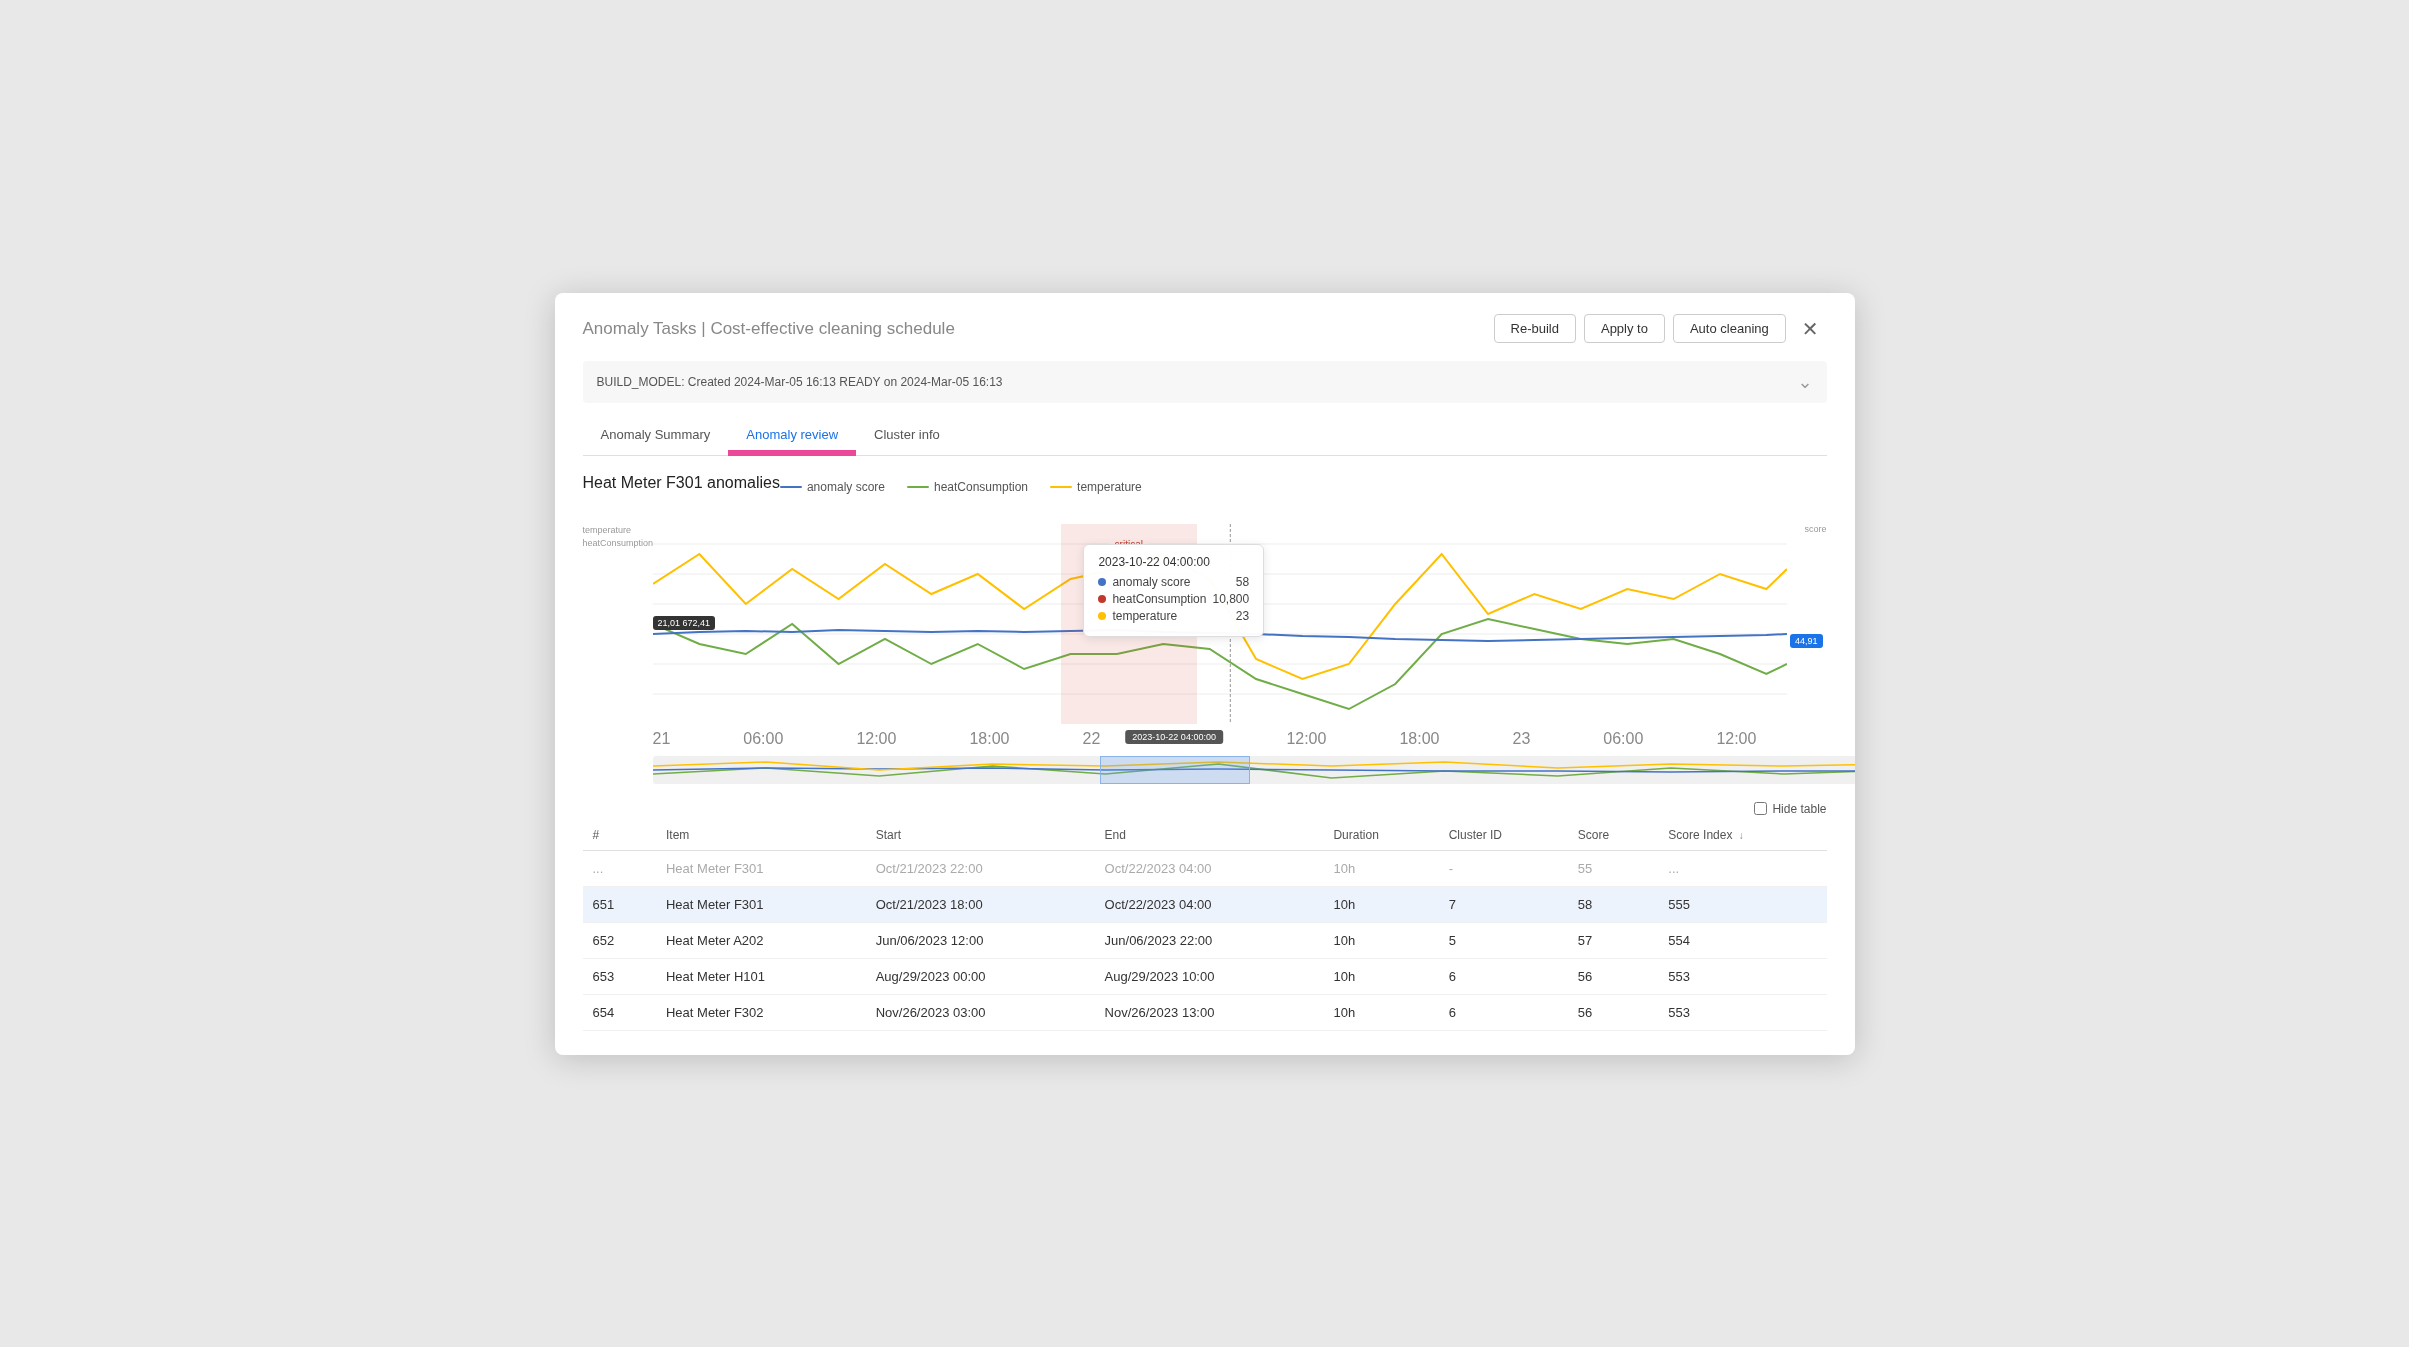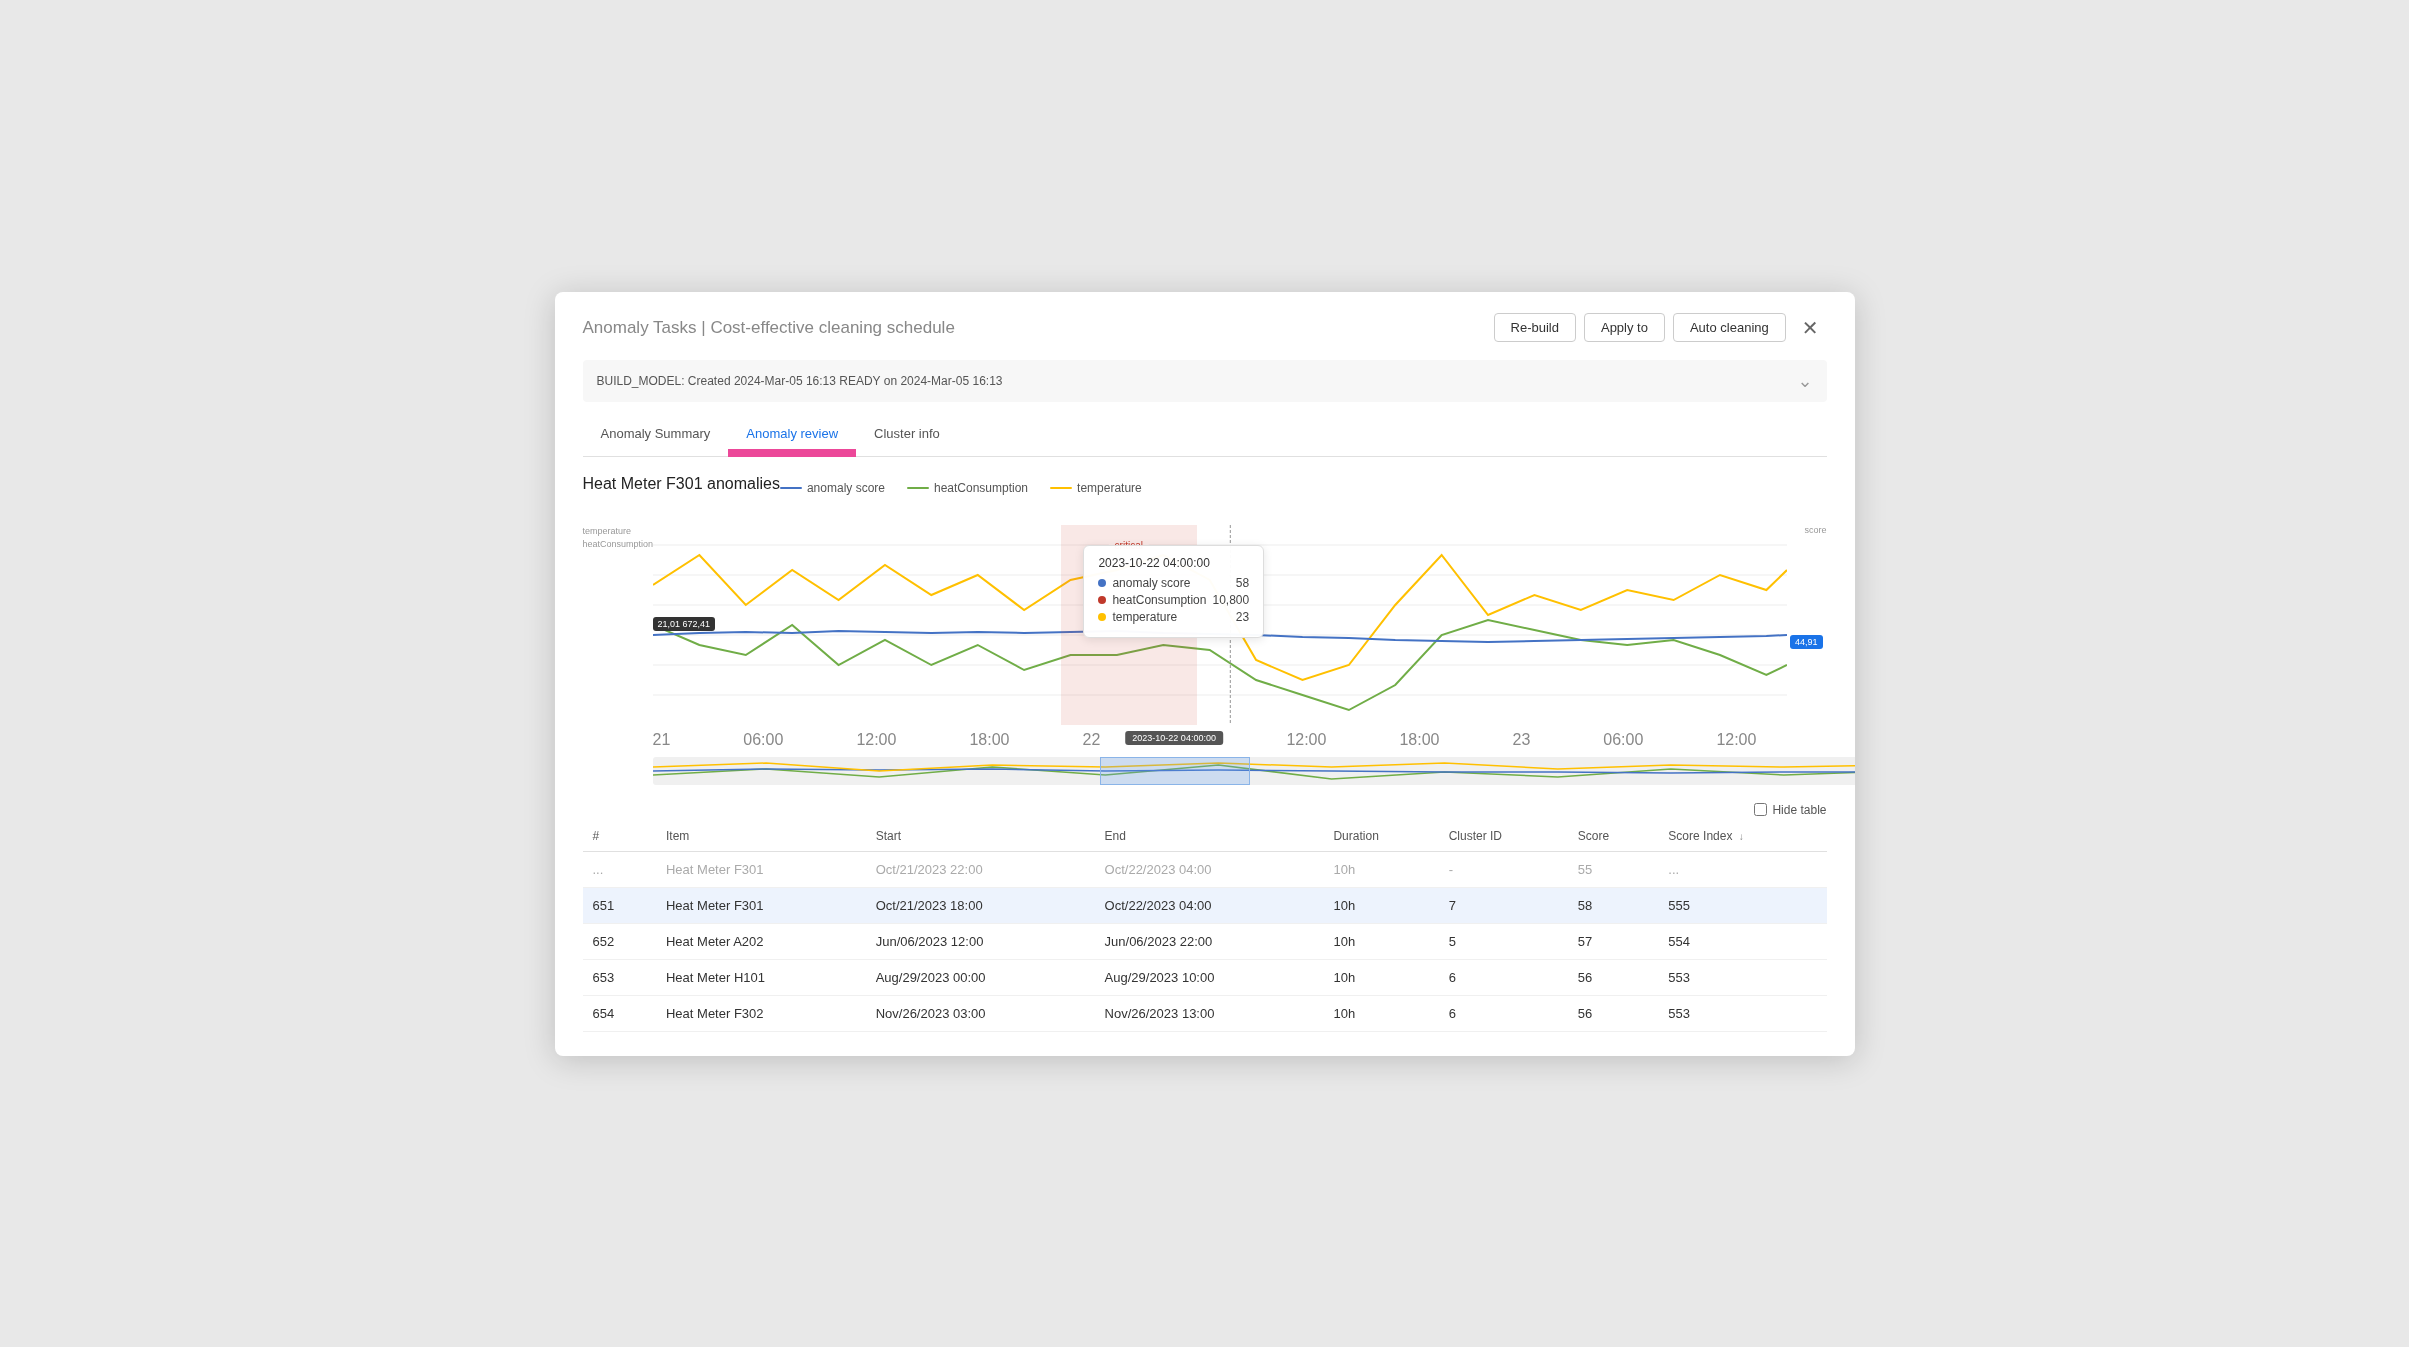--- a/index.html
+++ b/index.html
@@ -80,21 +80,21 @@
     .tab {
       padding: 8px 18px;
       font-size: 13px;
       cursor: pointer;
       color: #555;
       border-bottom: 2px solid transparent;
       margin-bottom: -1px;
     }
     .tab.active {
       color: #1a73e8;
-      border-bottom: 8px solid #ec4899;
+      border-bottom: 6px solid #ec4899;
       font-weight: 500;
     }
     .content-area {
       padding: 18px 28px 24px 28px;
     }
     .section-title {
       font-size: 16px;
       font-weight: 500;
       color: #222;
       margin-bottom: 14px;

